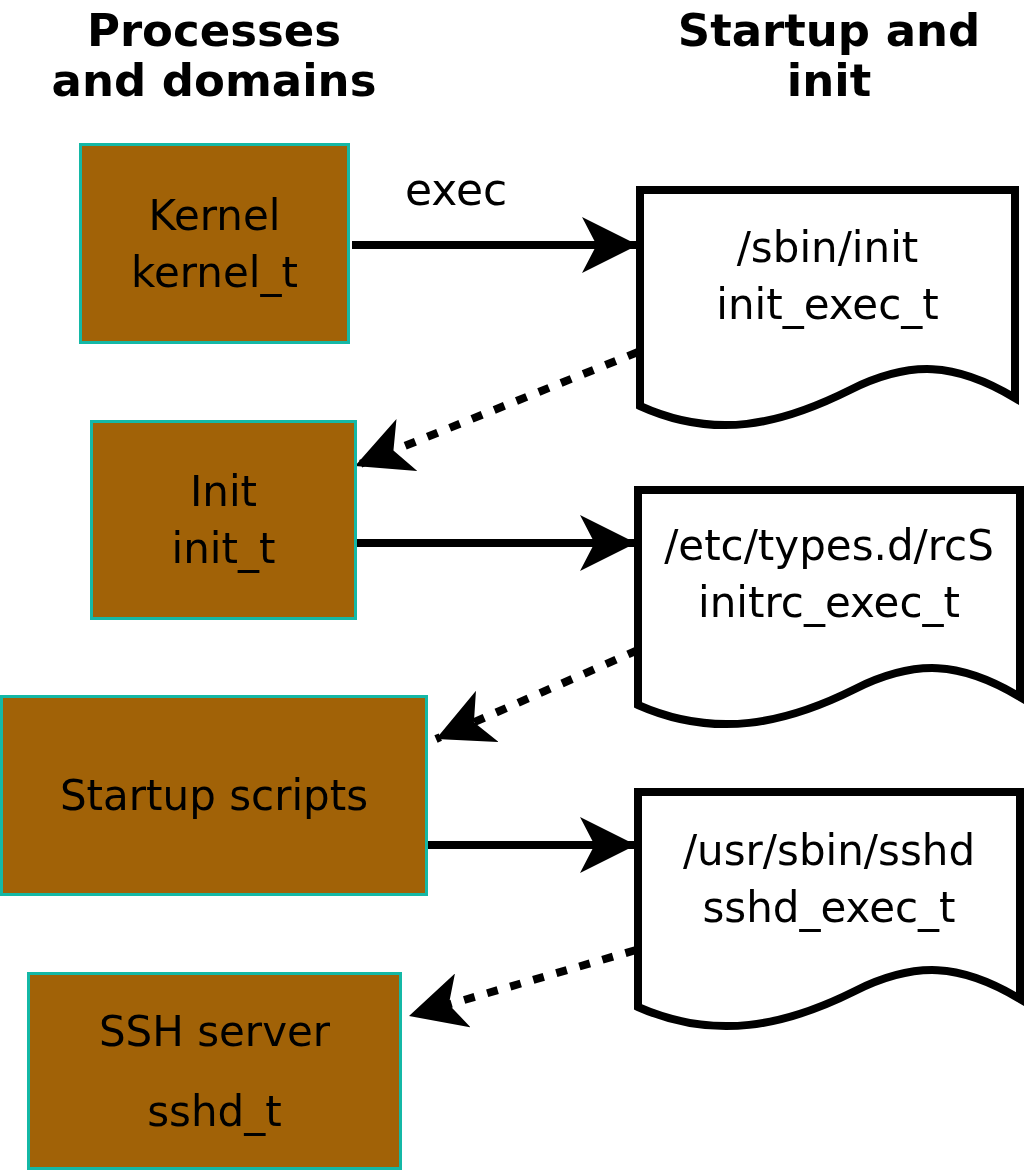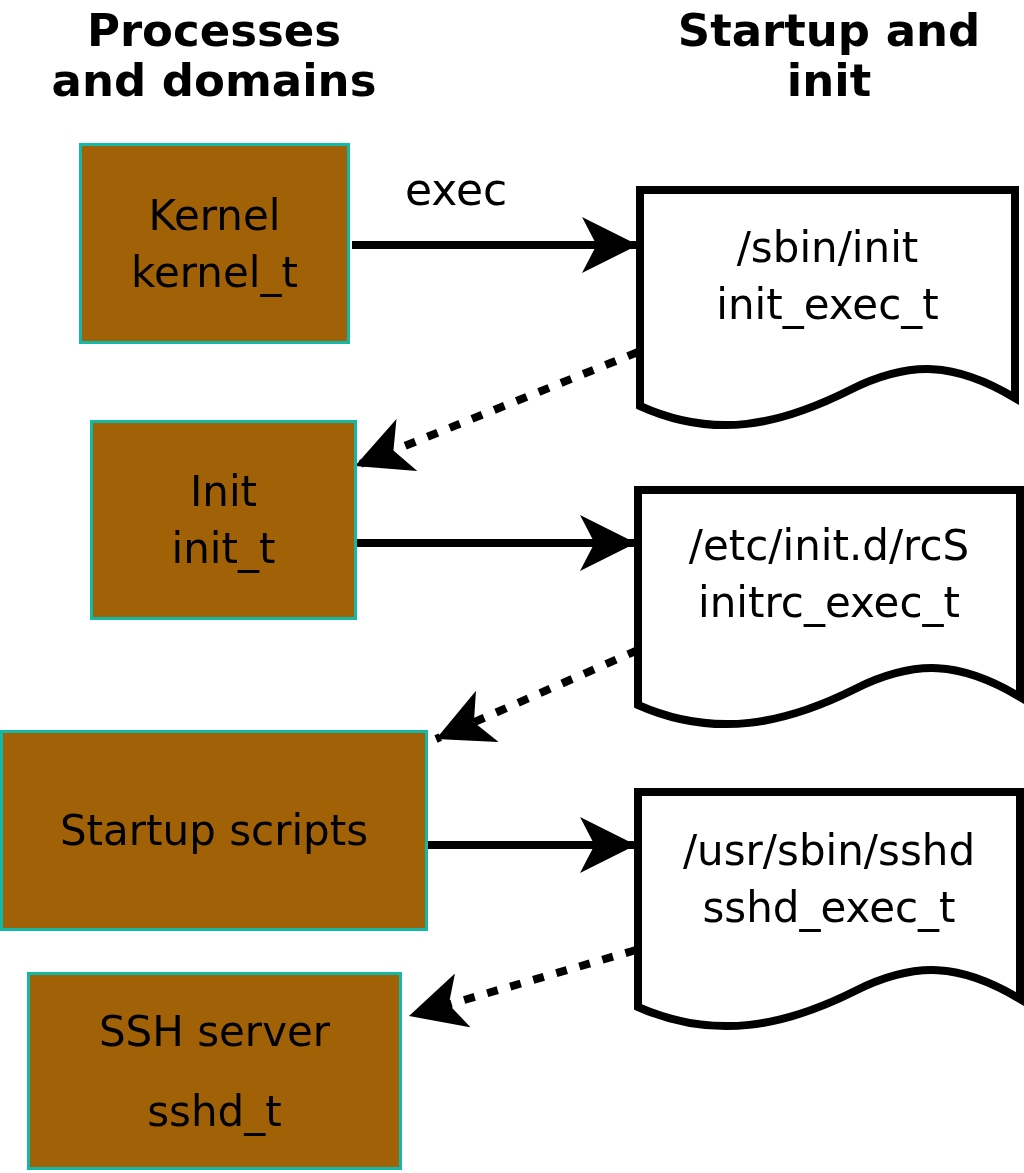--- a/index.html
+++ b/index.html
@@ -14,21 +14,21 @@
   }
   .header-left{left:18px;top:6px;width:392px;}
   .header-right{left:633px;top:6px;width:392px;}
   .pbox{
     position:absolute;box-sizing:border-box;border:3px solid #14b8a6;background:#a16207;
     display:flex;flex-direction:column;align-items:center;justify-content:center;
     font-size:42px;line-height:57px;text-align:center;white-space:nowrap;
   }
   .box-kernel{left:79px;top:143px;width:271px;height:201px;}
   .box-init{left:90px;top:420px;width:267px;height:200px;}
-  .box-initrc{left:0px;top:695px;width:428px;height:201px;margin-top:35px;}
+  .box-initrc{left:0px;top:695px;width:428px;height:201px;}
   .box-sshd{left:27px;top:972px;width:375px;height:198px;gap:23px;}
   .doclabel{
     position:absolute;display:flex;flex-direction:column;align-items:center;
     font-size:42px;line-height:57px;text-align:center;white-space:nowrap;
   }
   .doc1-label{left:640px;top:219px;width:375px;justify-content:space-between;}
   .doc2-label{left:638px;top:517px;width:382px;}
   .doc3-label{left:638px;top:822px;width:382px;text-align:center;}
   .exec-label{
     position:absolute;left:405px;top:166px;width:190px;text-align:left;
@@ -85,21 +85,21 @@
     <span>sshd_t</span>
   </div>
 
   <div class="exec-label">exec</div>
 
   <div class="doclabel doc1-label">
     <span>/sbin/init</span>
     <span>init_exec_t</span>
   </div>
   <div class="doclabel doc2-label">
-    <span>/etc/init.d/rcS</span>
+    <span>/etc/types.d/rcS</span>
     <span>initrc_exec_t</span>
   </div>
   <div class="doclabel doc3-label">
     <span>/usr/sbin/sshd</span>
     <span>sshd_exec_t</span>
   </div>
 
 </div>
 
 </body></html>

